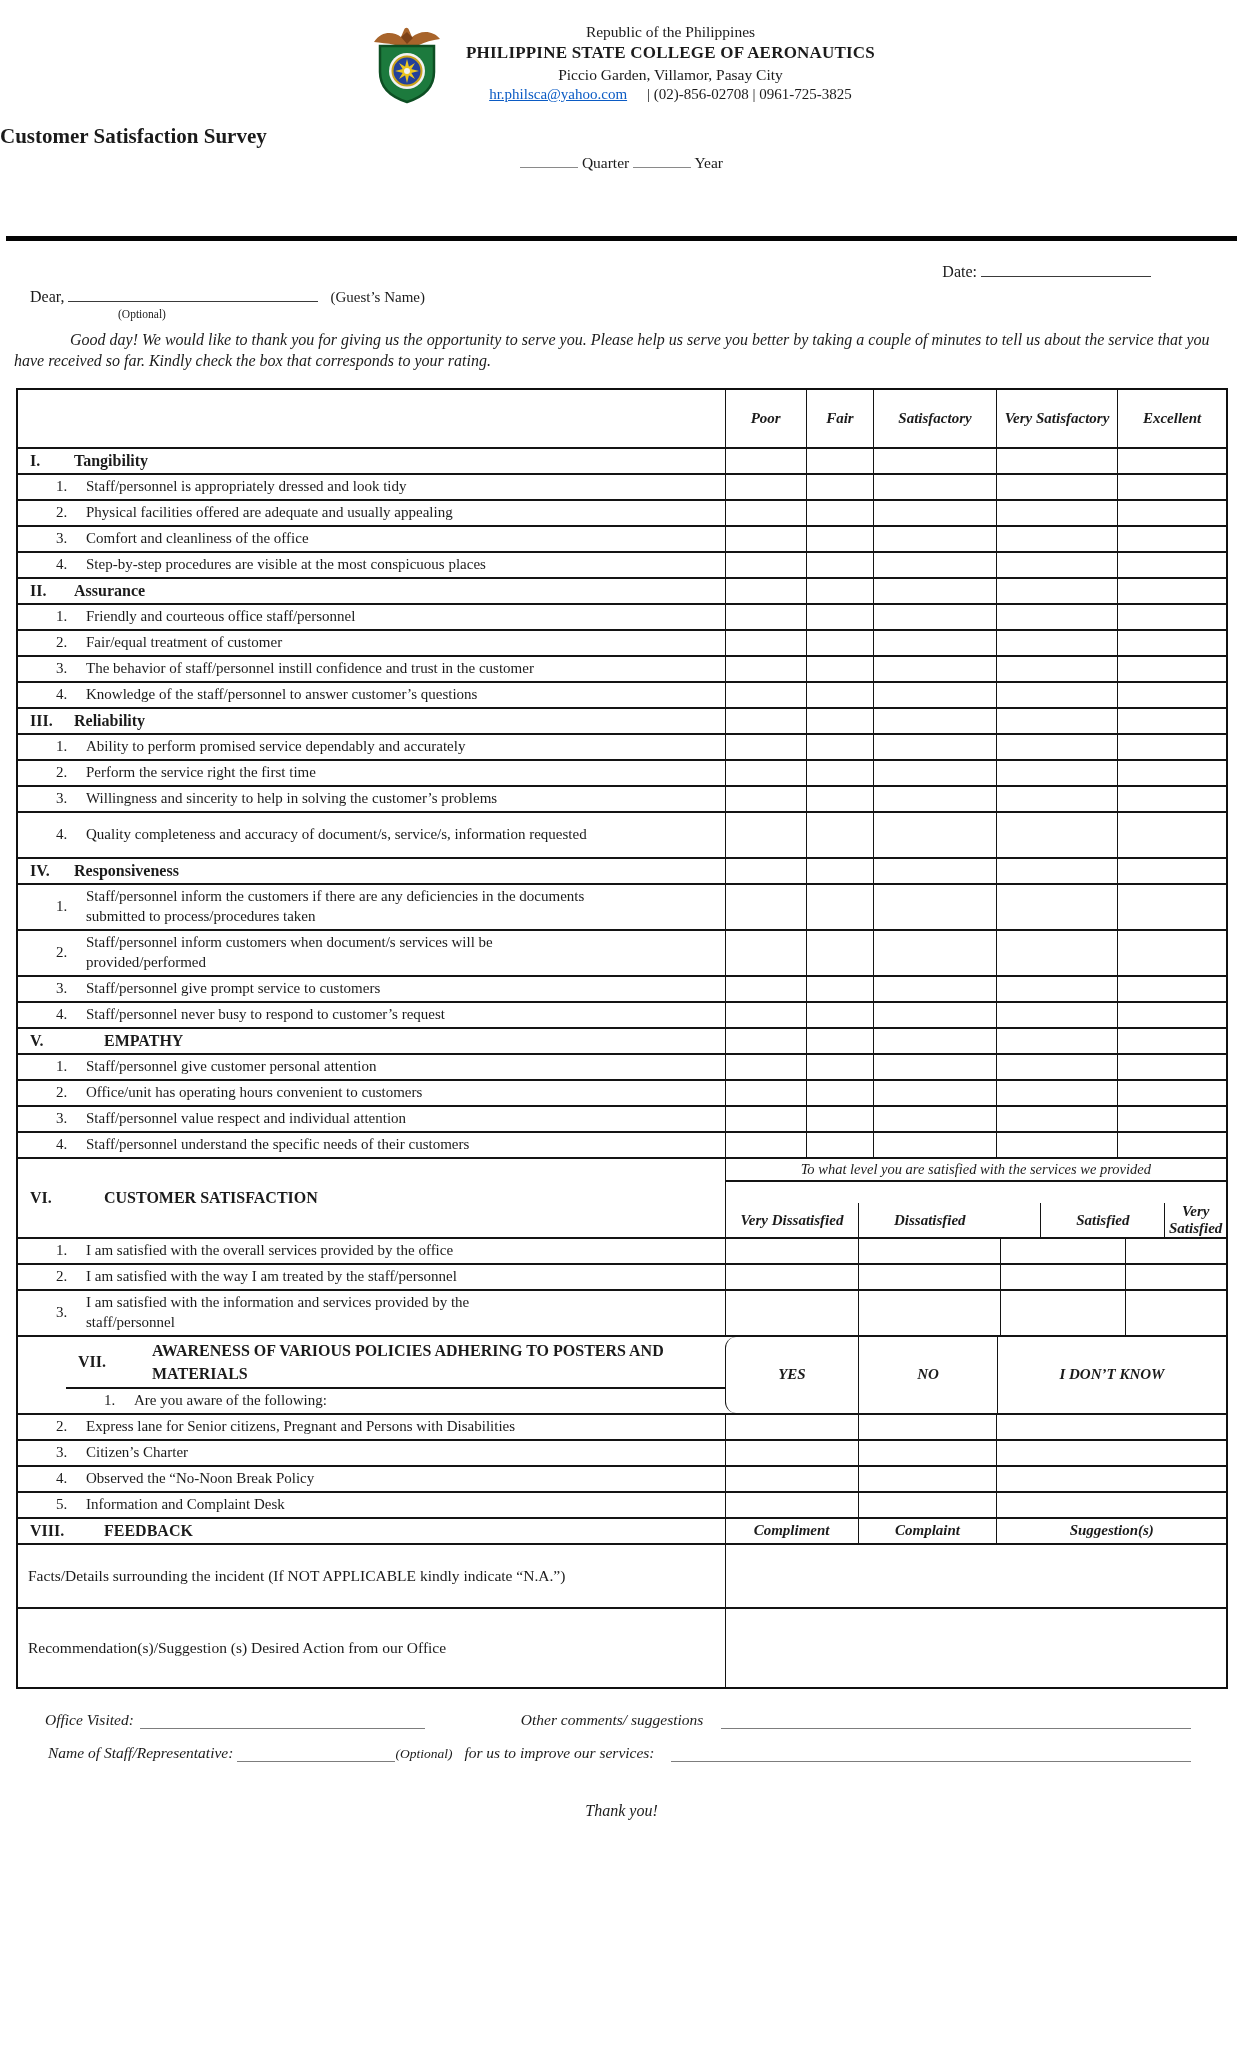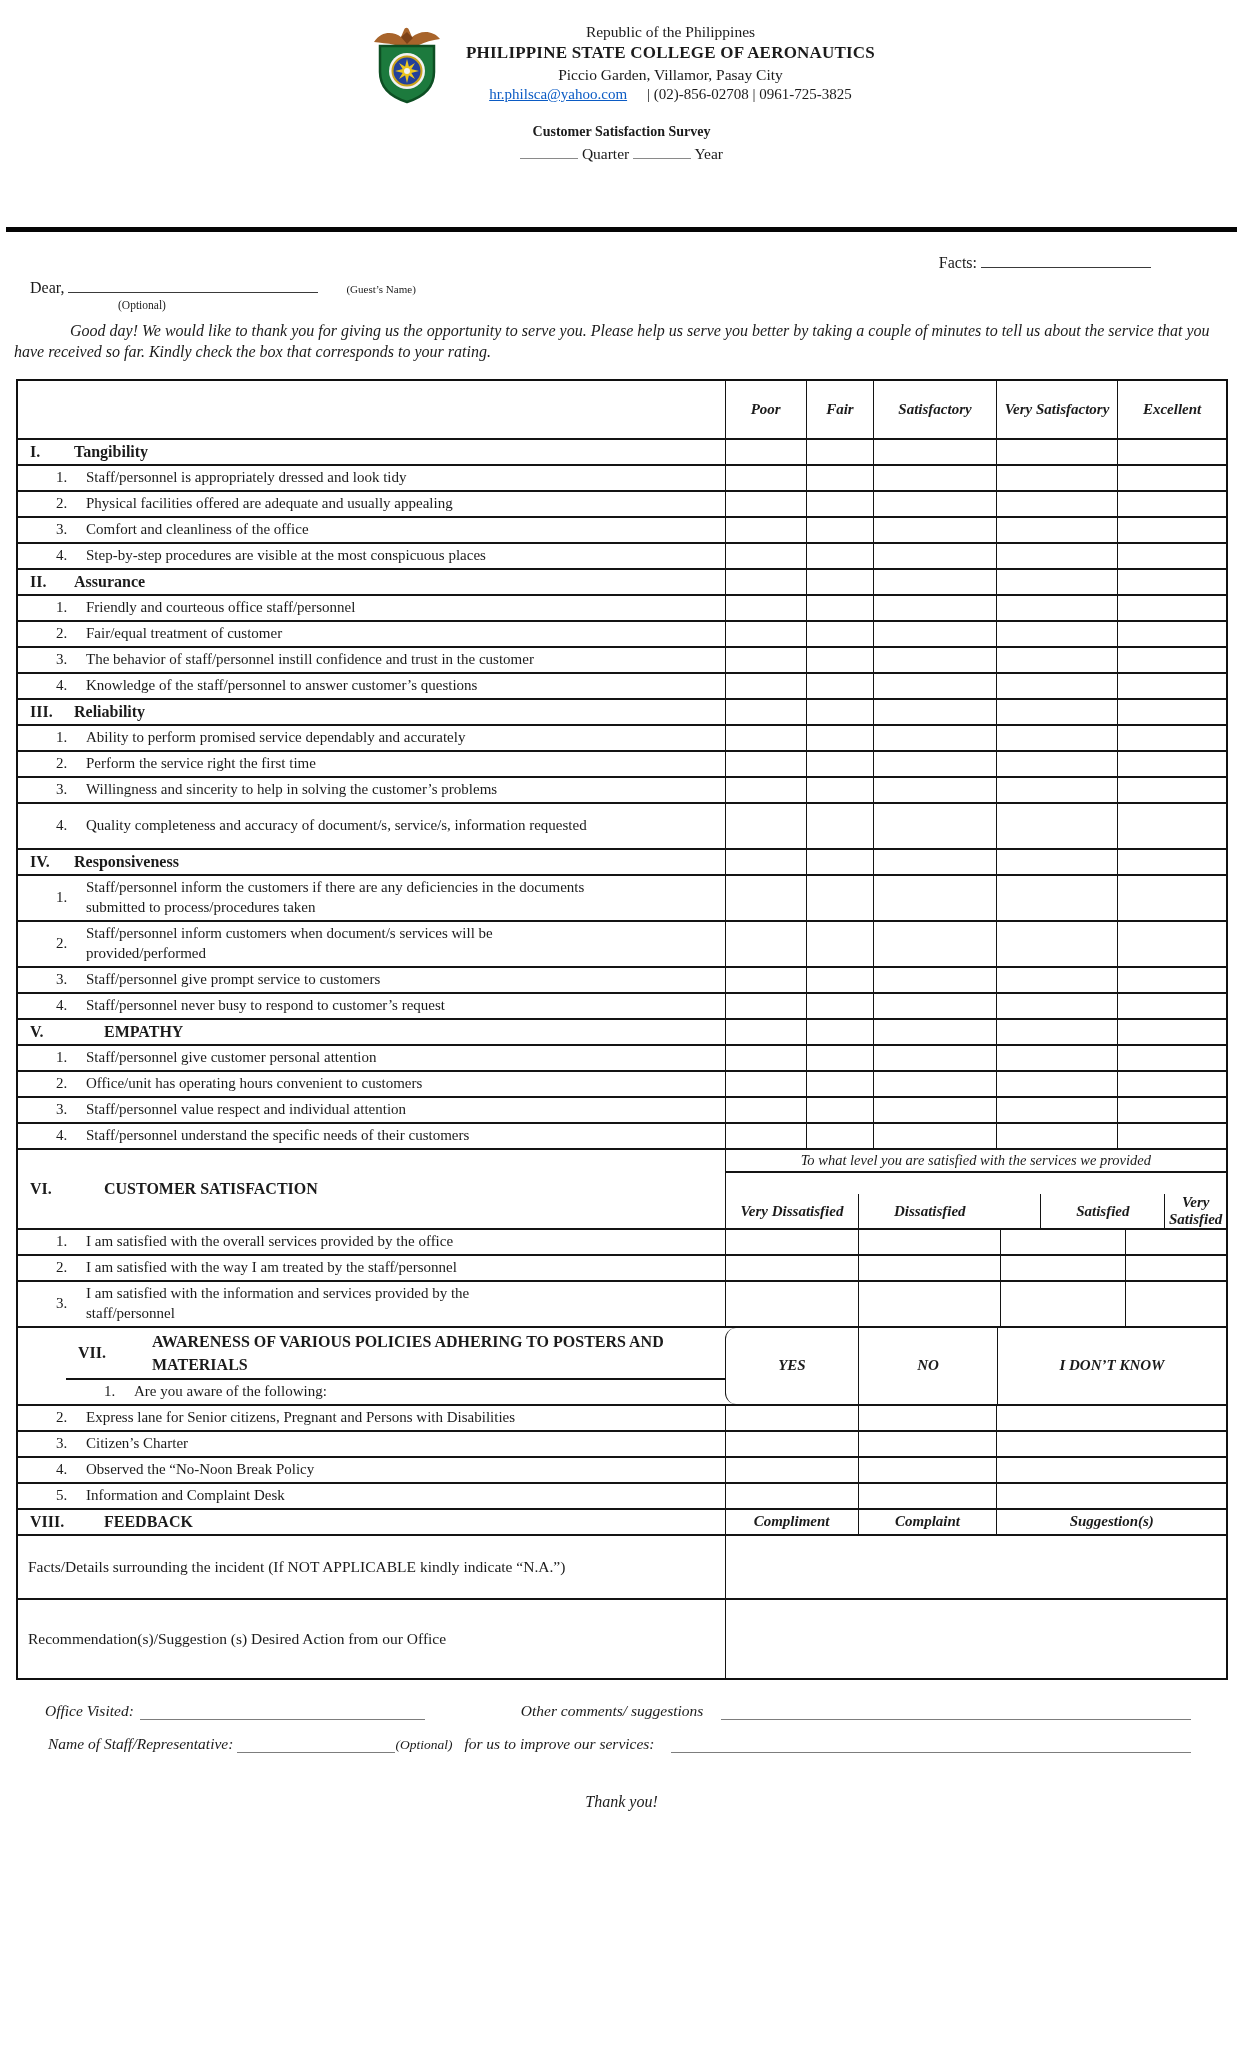--- a/index.html
+++ b/index.html
@@ -10,31 +10,31 @@
   .doc-header{display:flex;justify-content:center;align-items:flex-start;gap:20px;padding-top:22px;}
   .seal{flex:none;}
   .head-text{text-align:center;line-height:1.32;}
   .head-line1{font-size:15.5px;}
   .head-school{font-size:17px;font-weight:bold;letter-spacing:.2px;}
   .head-addr{font-size:15.5px;}
   .head-contact{font-size:15px;}
   .link{color:#0b5bc4;text-decoration:underline;cursor:pointer;}
   .contact-rest{margin-left:20px;}
 
-  .doc-title{text-align:center;font-size:14px;font-weight:bold;margin-top:14px;}
+  .doc-title{font-size:21px;font-weight:bold;margin-top:14px;}
   .doc-subtitle{text-align:center;font-size:15.5px;margin-top:5px;}
   .bl{display:inline-block;border-bottom:1.5px solid #8a8a8a;height:13px;vertical-align:baseline;}
   .bl.dark{border-bottom-color:#3a3a3a;}
   .bl.w58{width:58px;} .bl.w170{width:170px;} .bl.w250{width:250px;}
 
   .thick-rule{height:5px;background:#050505;margin:64px 6px 0 6px;}
 
   .date-line{font-size:16px;margin:22px 92px 0 0;text-align:right;}
   .dear-line{font-size:16px;margin:7px 0 0 30px;}
-  .guest-note{font-size:11px;margin-left:24px;}
+  .guest-note{font-size:15px;margin-left:8px;}
   .optional-note{font-size:11.5px;margin:2px 0 0 118px;}
   .intro{font-style:italic;font-size:16px;line-height:1.34;margin:9px 14px 16px 14px;text-indent:56px;}
 
   
   .survey-table{margin:15px 15px 0 16px;border:2.5px solid #101010;}
   .trow{display:flex;align-items:stretch;border-top:2px solid #141414;box-sizing:border-box;}
   .trow:first-child{border-top:none;}
   .cell{border-left:1.5px solid #141414;box-sizing:border-box;}
   .qcol{width:58.5%;box-sizing:border-box;}
   
@@ -125,21 +125,21 @@
   <div class="doc-subtitle">
     <span class="bl w58"></span>
     <span>Quarter</span>
     <span class="bl w58"></span>
     <span>Year</span>
   </div>
 
   <div class="thick-rule"></div>
 
   <div class="date-line">
-    <span>Facts:</span>
+    <span>Date:</span>
     <span class="bl dark w170"></span>
   </div>
 
   <div class="dear-line">
     <span>Dear,</span>
     <span class="bl dark w250"></span>
     <span class="guest-note">(Guest’s Name)</span>
   </div>
   <div class="optional-note">(Optional)</div>
 

